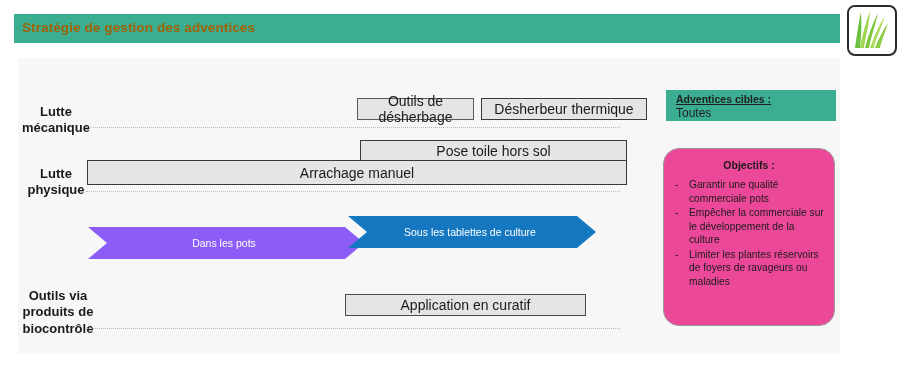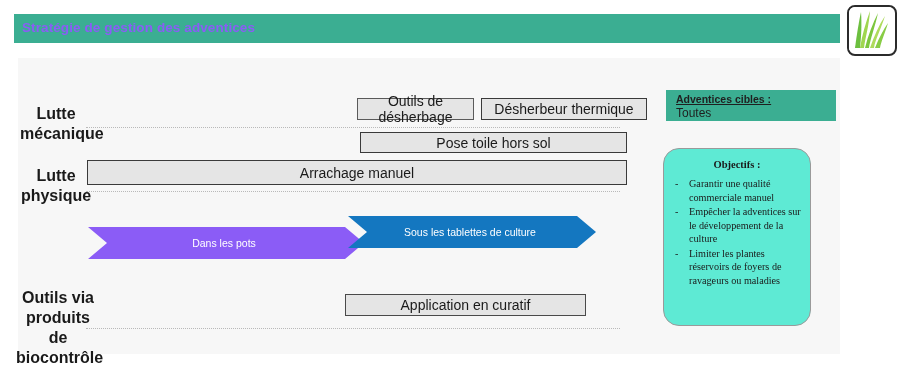--- a/index.html
+++ b/index.html
@@ -13,21 +13,21 @@
   }
   .stage{position:absolute;left:0;top:0;width:900px;height:372px;}
 
   
   #title-banner{
     position:absolute;left:14px;top:14px;width:826px;height:29px;
     background:#3BAE92;
   }
   #title-text{
     position:absolute;left:22px;top:20px;
-    font-size:13.5px;font-weight:bold;color:#8b5cf6;
+    font-size:13.5px;font-weight:bold;color:#a16207;
     letter-spacing:.1px;
     white-space:nowrap;
   }
 
   
   #logo{
     position:absolute;left:847px;top:5px;width:46px;height:47px;
     border:2px solid #2b2b2b;border-radius:8px;background:#ffffff;
     overflow:hidden;
   }
@@ -35,21 +35,21 @@
 
   
   #content-panel{
     position:absolute;left:18px;top:58px;width:822px;height:296px;
     background:#f7f7f7;
   }
 
   
   .row-label{
     position:absolute;
-    font-size:16px;font-weight:bold;color:#1a1a1a;
+    font-size:13px;font-weight:bold;color:#1a1a1a;
     text-align:center;line-height:1.25;
   }
   #label-mecanique{left:20px;top:104px;width:72px;}
   #label-physique{left:20px;top:166px;width:72px;}
   #label-biocontrole{left:16px;top:288px;width:84px;}
 
   
   .dotted{
     position:absolute;height:0;border-top:1px dotted #b9b9b9;
   }
@@ -61,21 +61,21 @@
   .box{
     position:absolute;background:#e5e5e5;
     border:1px solid #3a3a3a;
     font-size:14px;color:#1a1a1a;
     display:flex;align-items:center;justify-content:center;
     text-align:center;
     box-sizing:border-box;
   }
   #box-outils{left:357px;top:98px;width:117px;height:22px;border-color:#5a5a5a;}
   #box-desherbeur{left:481px;top:98px;width:166px;height:22px;}
-  #box-toile{left:360px;top:132px;width:267px;height:21px;}
+  #box-toile{left:360px;top:140px;width:267px;height:21px;}
   #box-arrachage{left:87px;top:160px;width:540px;height:25px;}
   #box-curatif{left:345px;top:294px;width:241px;height:22px;border-color:#4a4a4a;}
 
   
   .chev{
     position:absolute;height:32px;
     display:flex;align-items:center;justify-content:center;
     color:#ffffff;font-size:10.5px;
     clip-path:polygon(0 0, calc(100% - 19px) 0, 100% 50%, calc(100% - 19px) 100%, 0 100%, 19px 50%);
     box-sizing:border-box;
@@ -95,25 +95,24 @@
     font-size:10.5px;font-weight:bold;color:#1f1f1f;
     text-decoration:underline;
     display:block;line-height:1.25;
   }
   #adventices-value{
     font-size:12px;color:#1f1f1f;display:block;line-height:1.3;
   }
 
   
   #objectifs-box{
-    position:absolute;left:663px;top:148px;width:148px;height:178px;
-    background:#5eead4;border:1px solid #9a9a9a;border-radius:16px;
+    position:absolute;left:663px;top:148px;width:172px;height:178px;
+    background:#ec4899;border:1px solid #9a9a9a;border-radius:16px;
     box-sizing:border-box;
     padding:10px 8px 8px 8px;
-    font-family:Liberation Serif, serif;
   }
   #objectifs-title{
     font-size:10.5px;font-weight:bold;color:#1a1a1a;
     text-align:center;display:block;margin-bottom:7px;
   }
   .obj-item{
     display:flex;font-size:10.2px;color:#1a1a1a;
     line-height:1.33;margin-bottom:1px;
   }
   .obj-dash{width:14px;flex:0 0 14px;text-align:left;padding-left:3px;}
@@ -172,25 +171,25 @@
   <div id="adventices-box">
     <span id="adventices-title">Adventices cibles :</span>
     <span id="adventices-value">Toutes</span>
   </div>
 
   <div id="objectifs-box">
     <span id="objectifs-title">Objectifs :</span>
     <div id="objectifs-list">
         <div class="obj-item">
           <span class="obj-dash">-</span>
-          <span class="obj-text">Garantir une qualité commerciale manuel</span>
+          <span class="obj-text">Garantir une qualité commerciale pots</span>
         </div>
         <div class="obj-item">
           <span class="obj-dash">-</span>
-          <span class="obj-text">Empêcher la adventices sur le développement de la culture</span>
+          <span class="obj-text">Empêcher la commerciale sur le développement de la culture</span>
         </div>
         <div class="obj-item">
           <span class="obj-dash">-</span>
           <span class="obj-text">Limiter les plantes réservoirs de foyers de ravageurs ou maladies</span>
         </div>
       </div>
   </div>
 
 </div>
 

